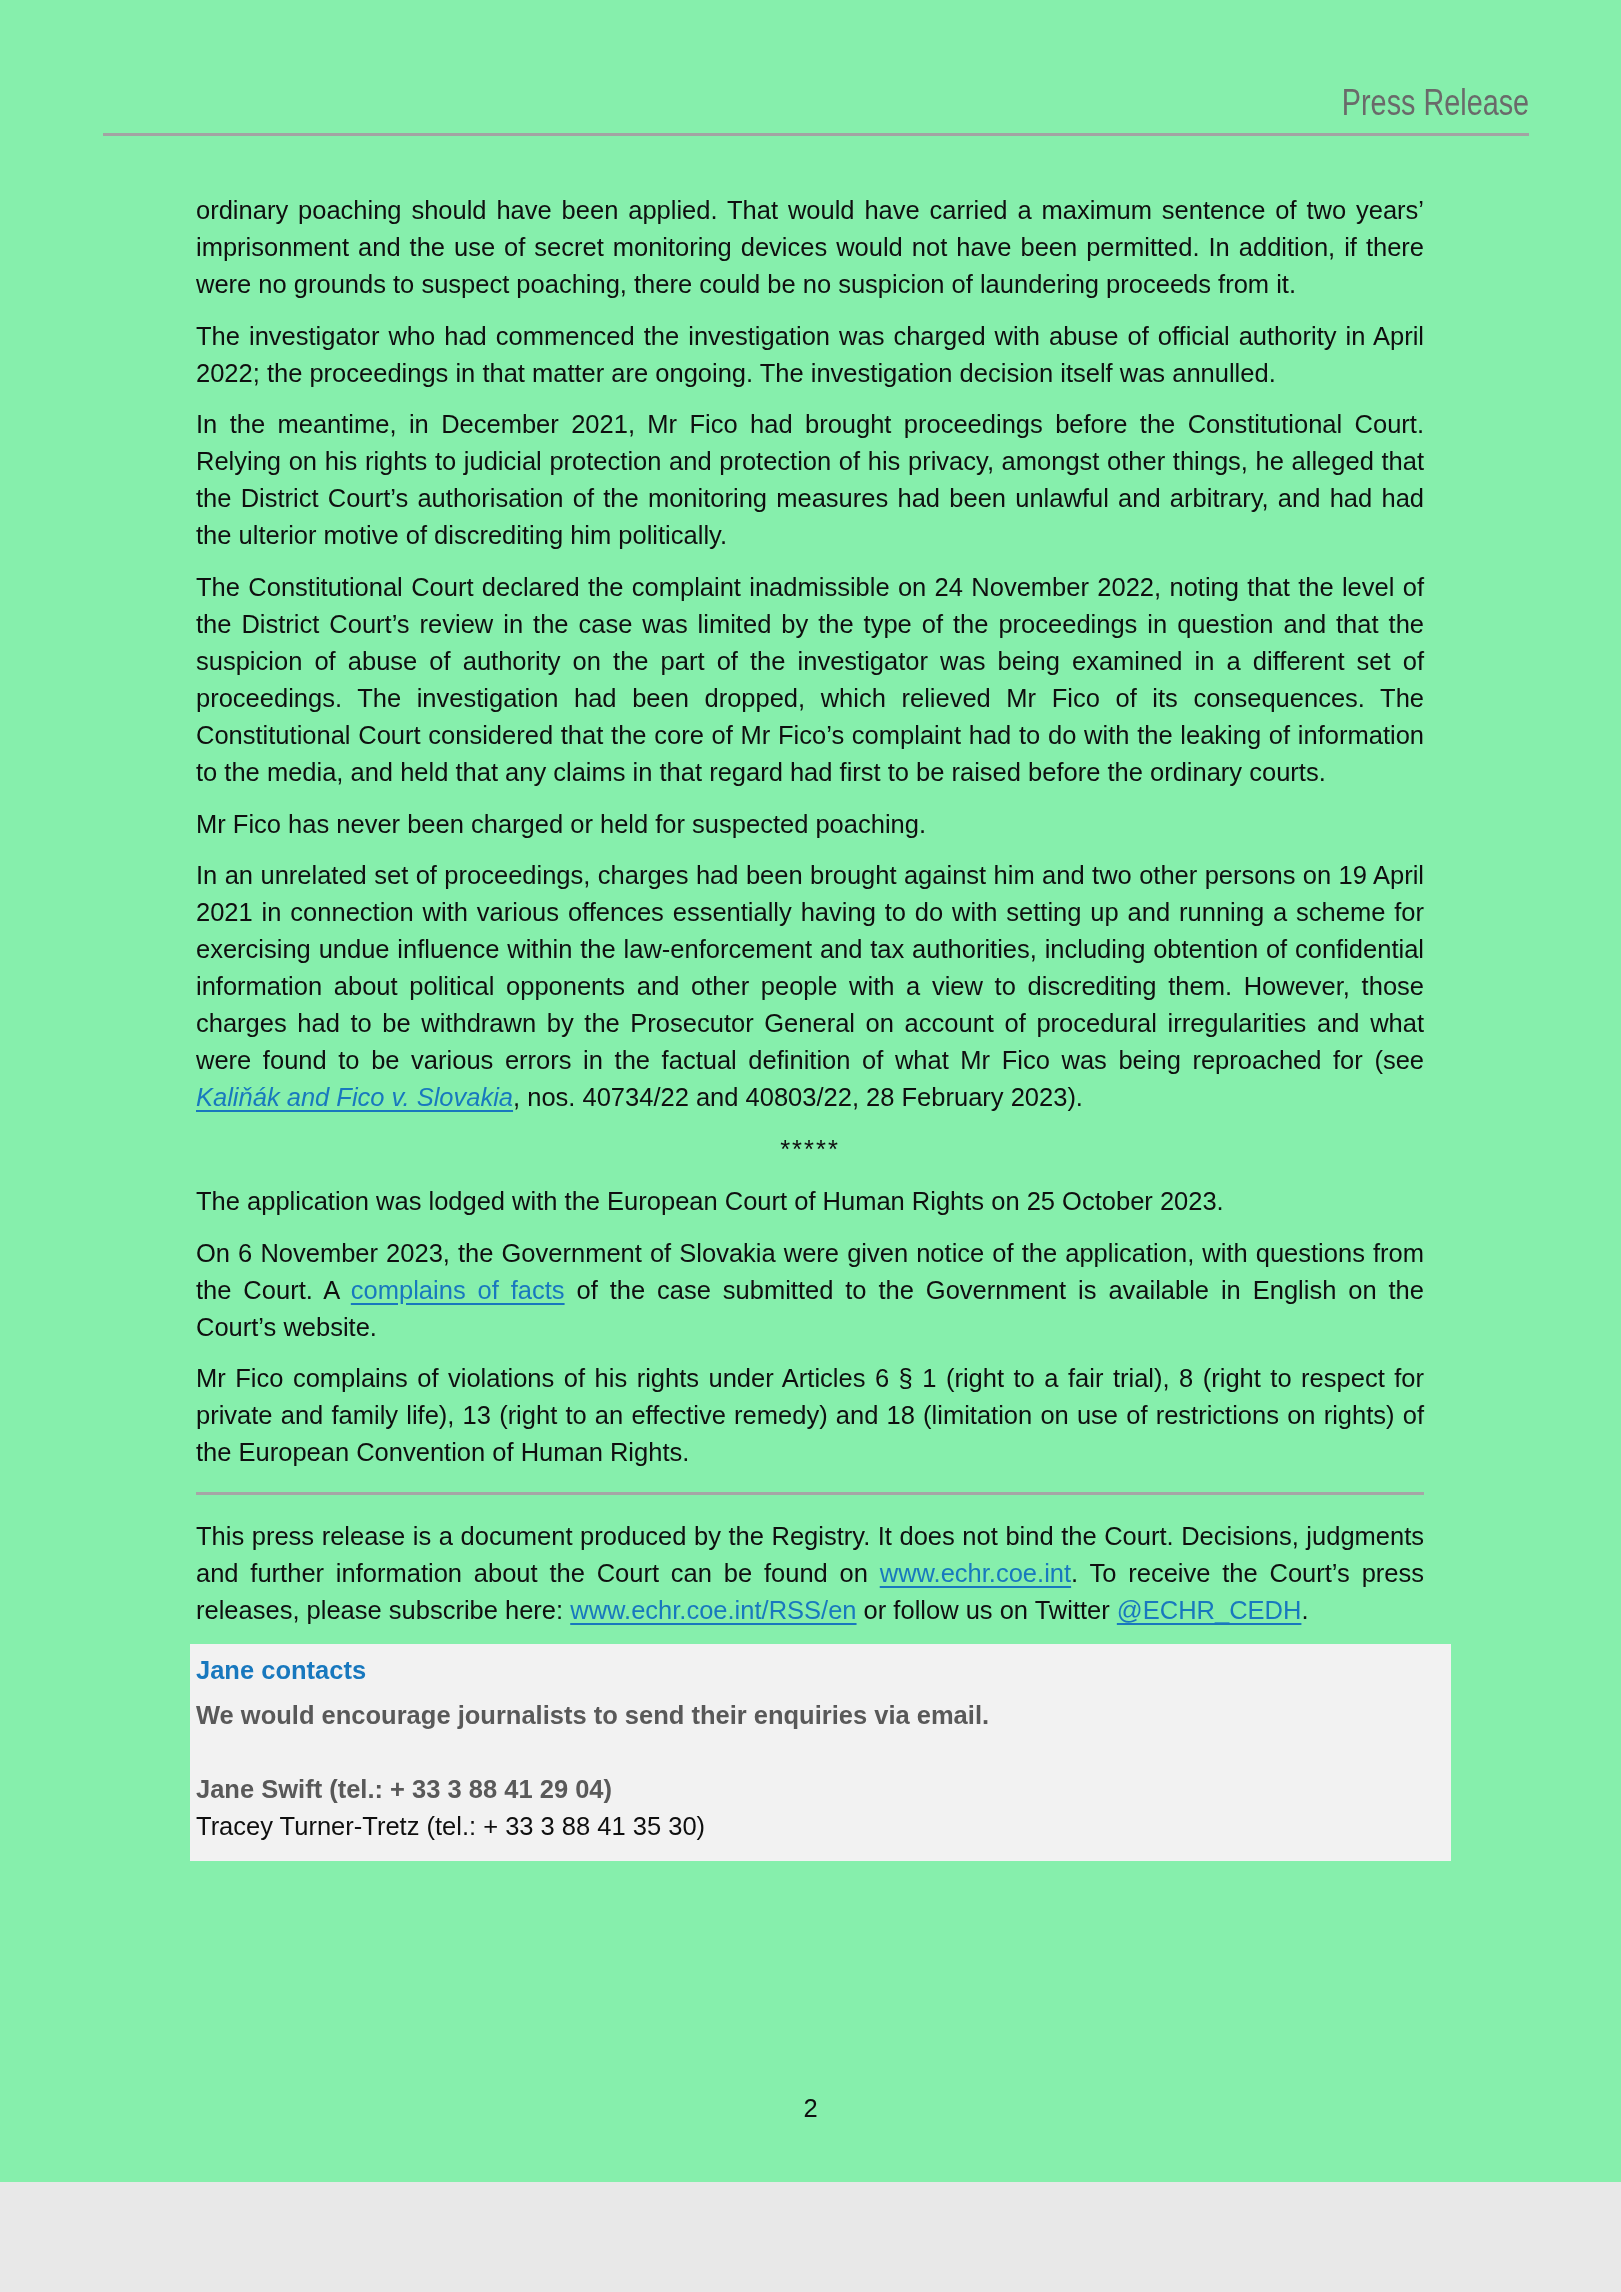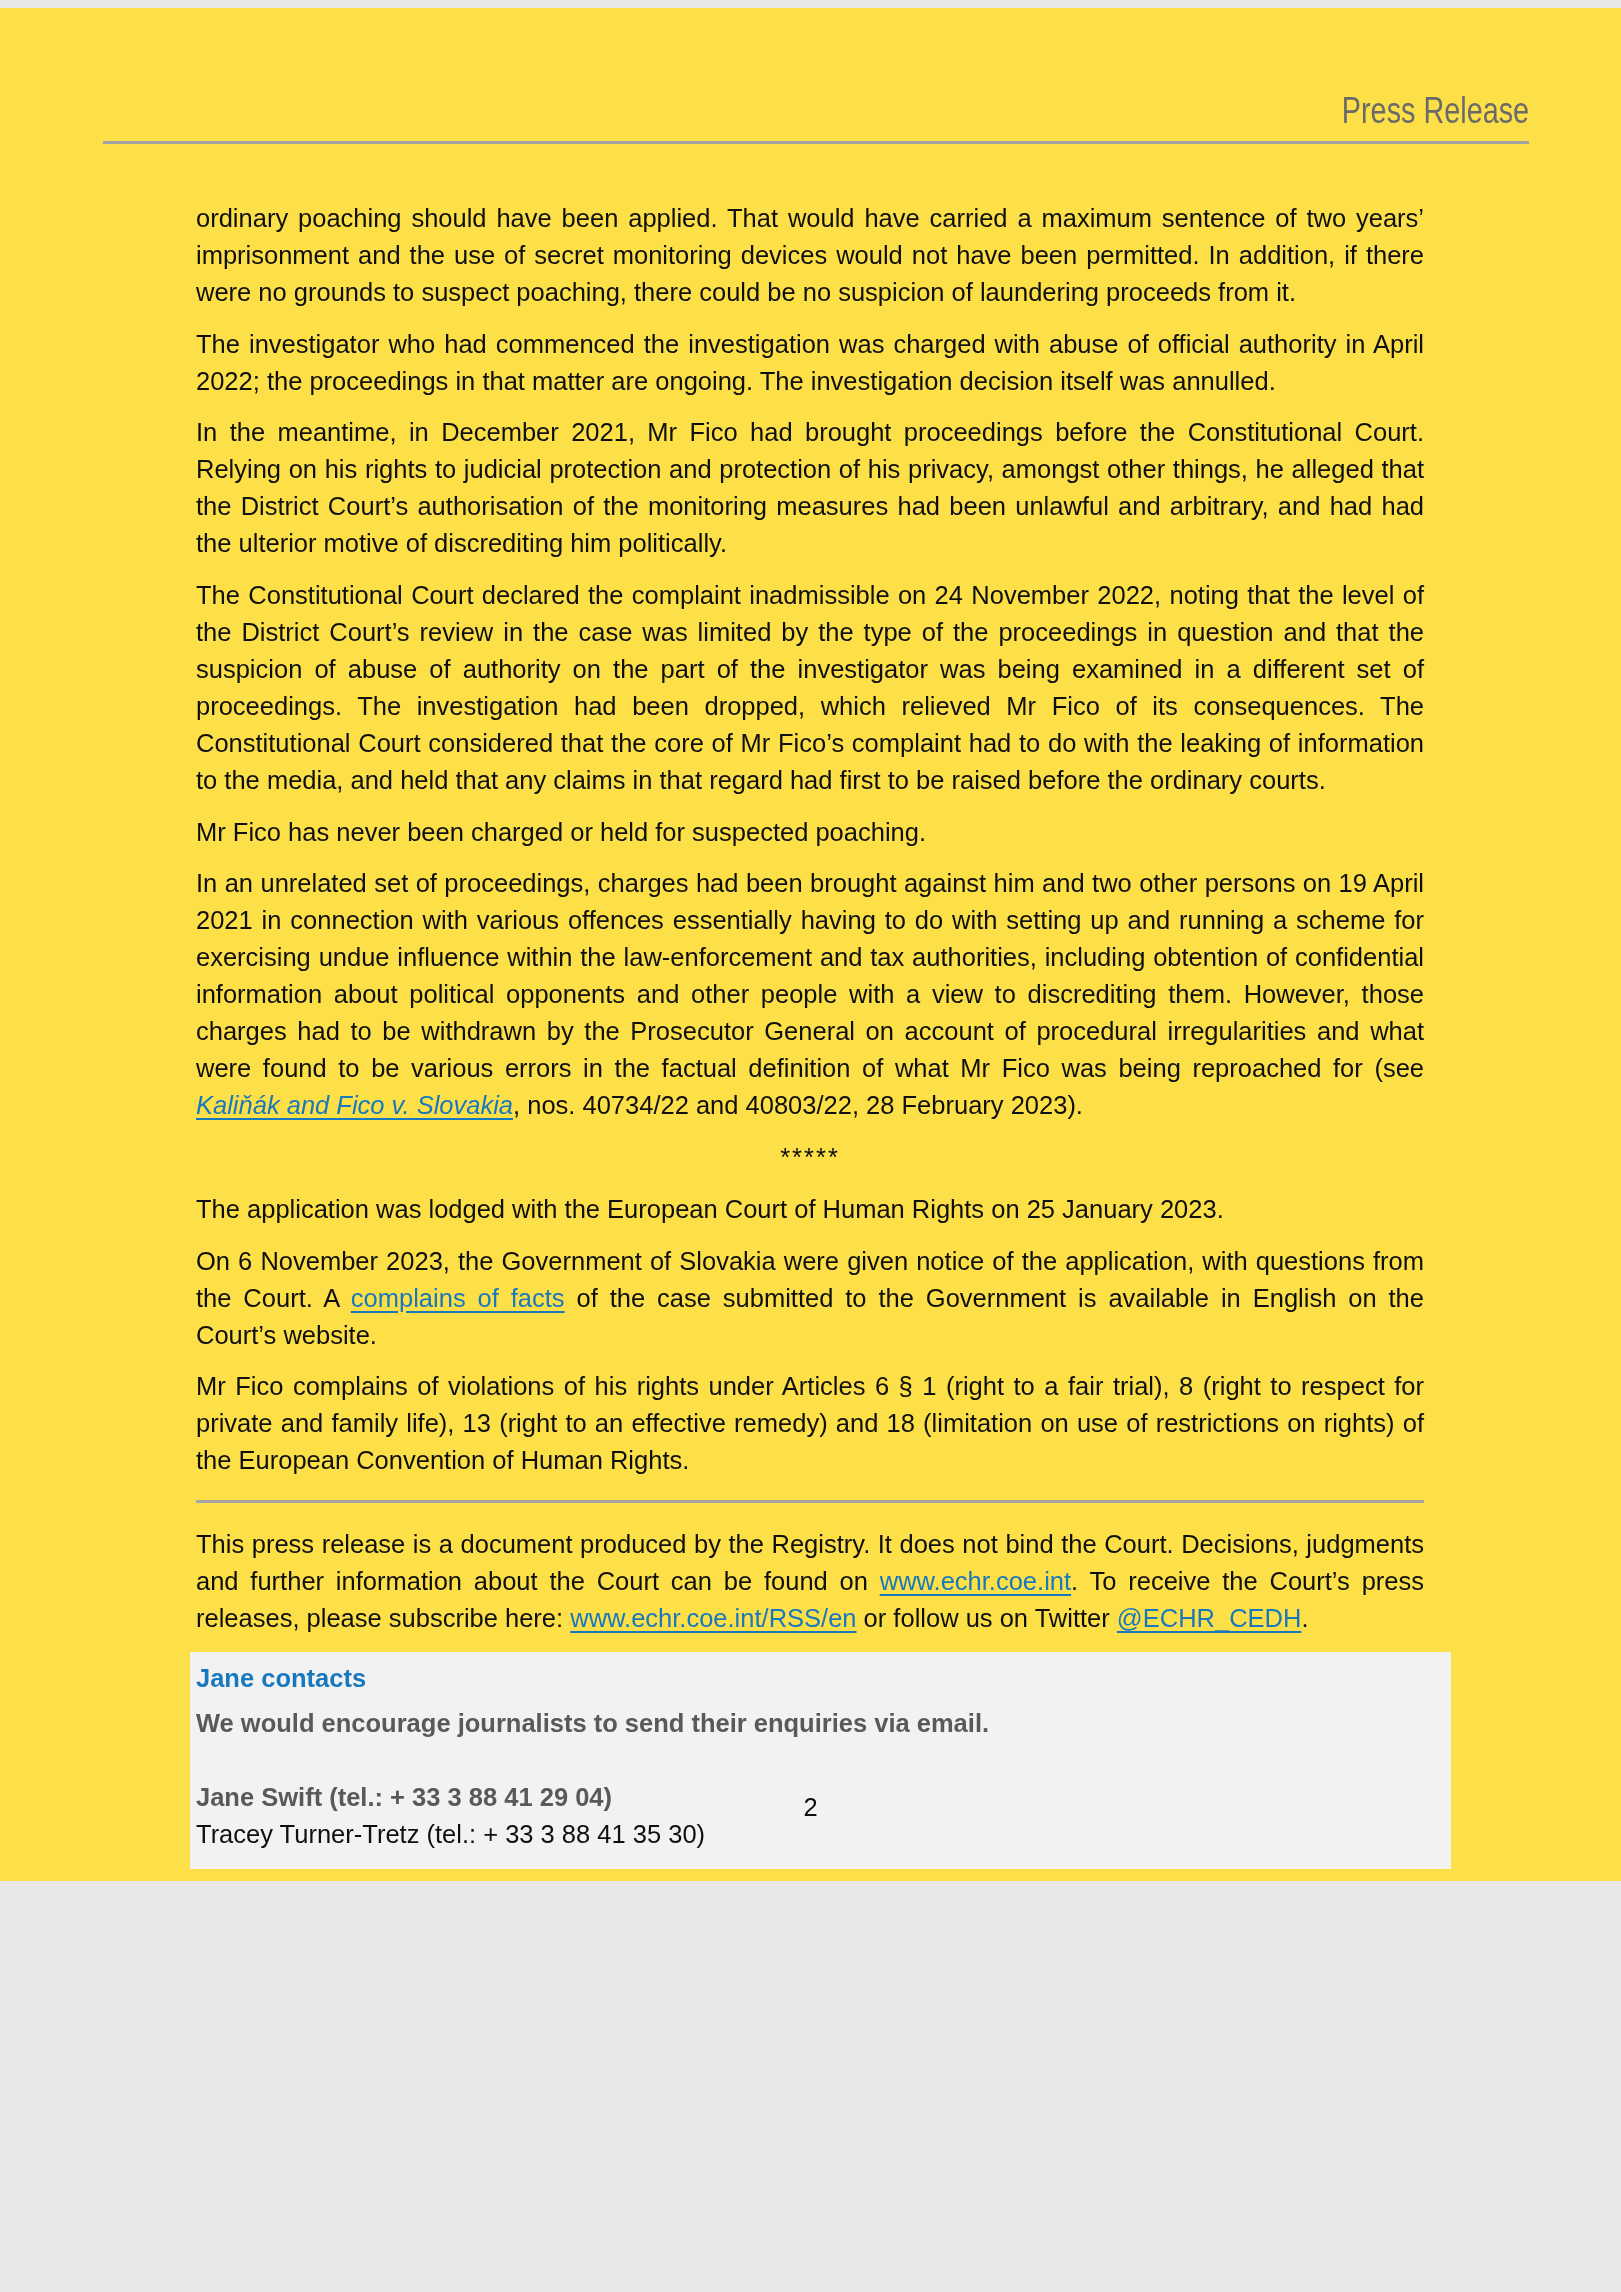--- a/index.html
+++ b/index.html
@@ -1,20 +1,20 @@
 <!DOCTYPE html>
 <html><head>
 <meta charset="utf-8">
 <style>
   html,body { margin:0; padding:0; background:#e8e8e8; }
   .page {
     position:relative;
-    width:1621px; height:1873px;
-    margin:8px auto;
-    background:#fde047;
+    width:1621px; height:2182px;
+    margin:0 auto;
+    background:#86efac;
     font-family:"Liberation Sans", sans-serif;
     color:#0f0f0f;
     overflow:hidden;
   }
   .header-title {
     position:absolute; top:82px; right:92px;
     font-size:36px; font-weight:400; color:#6a6a6a;
     transform:scaleX(0.80); transform-origin:100% 50%;
     letter-spacing:0px; white-space:nowrap;
   }
@@ -57,21 +57,21 @@
 
   <div class="content">
     <div id="doc-content">
         <p class="para"><span>ordinary poaching should have been applied. That would have carried a maximum sentence of two years’ imprisonment and the use of secret monitoring devices would not have been permitted. In addition, if there were no grounds to suspect poaching, there could be no suspicion of laundering proceeds from it.</span></p>
         <p class="para"><span>The investigator who had commenced the investigation was charged with abuse of official authority in April 2022; the proceedings in that matter are ongoing. The investigation decision itself was annulled.</span></p>
         <p class="para"><span>In the meantime, in December 2021, Mr Fico had brought proceedings before the Constitutional Court. Relying on his rights to judicial protection and protection of his privacy, amongst other things, he alleged that the District Court’s authorisation of the monitoring measures had been unlawful and arbitrary, and had had the ulterior motive of discrediting him politically.</span></p>
         <p class="para"><span>The Constitutional Court declared the complaint inadmissible on 24 November 2022, noting that the level of the District Court’s review in the case was limited by the type of the proceedings in question and that the suspicion of abuse of authority on the part of the investigator was being examined in a different set of proceedings. The investigation had been dropped, which relieved Mr Fico of its consequences. The Constitutional Court considered that the core of Mr Fico’s complaint had to do with the leaking of information to the media, and held that any claims in that regard had first to be raised before the ordinary courts.</span></p>
         <p class="para"><span>Mr Fico has never been charged or held for suspected poaching.</span></p>
         <p class="para"><span>In an unrelated set of proceedings, charges had been brought against him and two other persons on 19 April 2021 in connection with various offences essentially having to do with setting up and running a scheme for exercising undue influence within the law-enforcement and tax authorities, including obtention of confidential information about political opponents and other people with a view to discrediting them. However, those charges had to be withdrawn by the Prosecutor General on account of procedural irregularities and what were found to be various errors in the factual definition of what Mr Fico was being reproached for (see </span><a href="#" class="lnk it">Kaliňák and Fico v. Slovakia</a><span>, nos. 40734/22 and 40803/22, 28 February 2023).</span></p>
         <p class="stars">*****</p>
-        <p class="para"><span>The application was lodged with the European Court of Human Rights on 25 January 2023.</span></p>
+        <p class="para"><span>The application was lodged with the European Court of Human Rights on 25 October 2023.</span></p>
         <p class="para"><span>On 6 November 2023, the Government of Slovakia were given notice of the application, with questions from the Court. A </span><a href="#" class="lnk">complains of facts</a><span> of the case submitted to the Government is available in English on the Court’s website.</span></p>
         <p class="para"><span>Mr Fico complains of violations of his rights under Articles 6 § 1 (right to a fair trial), 8 (right to respect for private and family life), 13 (right to an effective remedy) and 18 (limitation on use of restrictions on rights) of the European Convention of Human Rights.</span></p>
         <div class="mid-rule"></div>
         <p class="para"><span>This press release is a document produced by the Registry. It does not bind the Court. Decisions, judgments and further information about the Court can be found on </span><a href="#" class="lnk">www.echr.coe.int</a><span>. To receive the Court’s press releases, please subscribe here: </span><a href="#" class="lnk">www.echr.coe.int/RSS/en</a><span> or follow us on Twitter </span><a href="#" class="lnk">@ECHR_CEDH</a><span>.</span></p>
       </div>
 
     <div class="press-box">
       <p class="pc-heading">Jane contacts</p>
       <p class="pc-note">We would encourage journalists to send their enquiries via email.</p>
       <div class="contacts" id="contact-lines">

